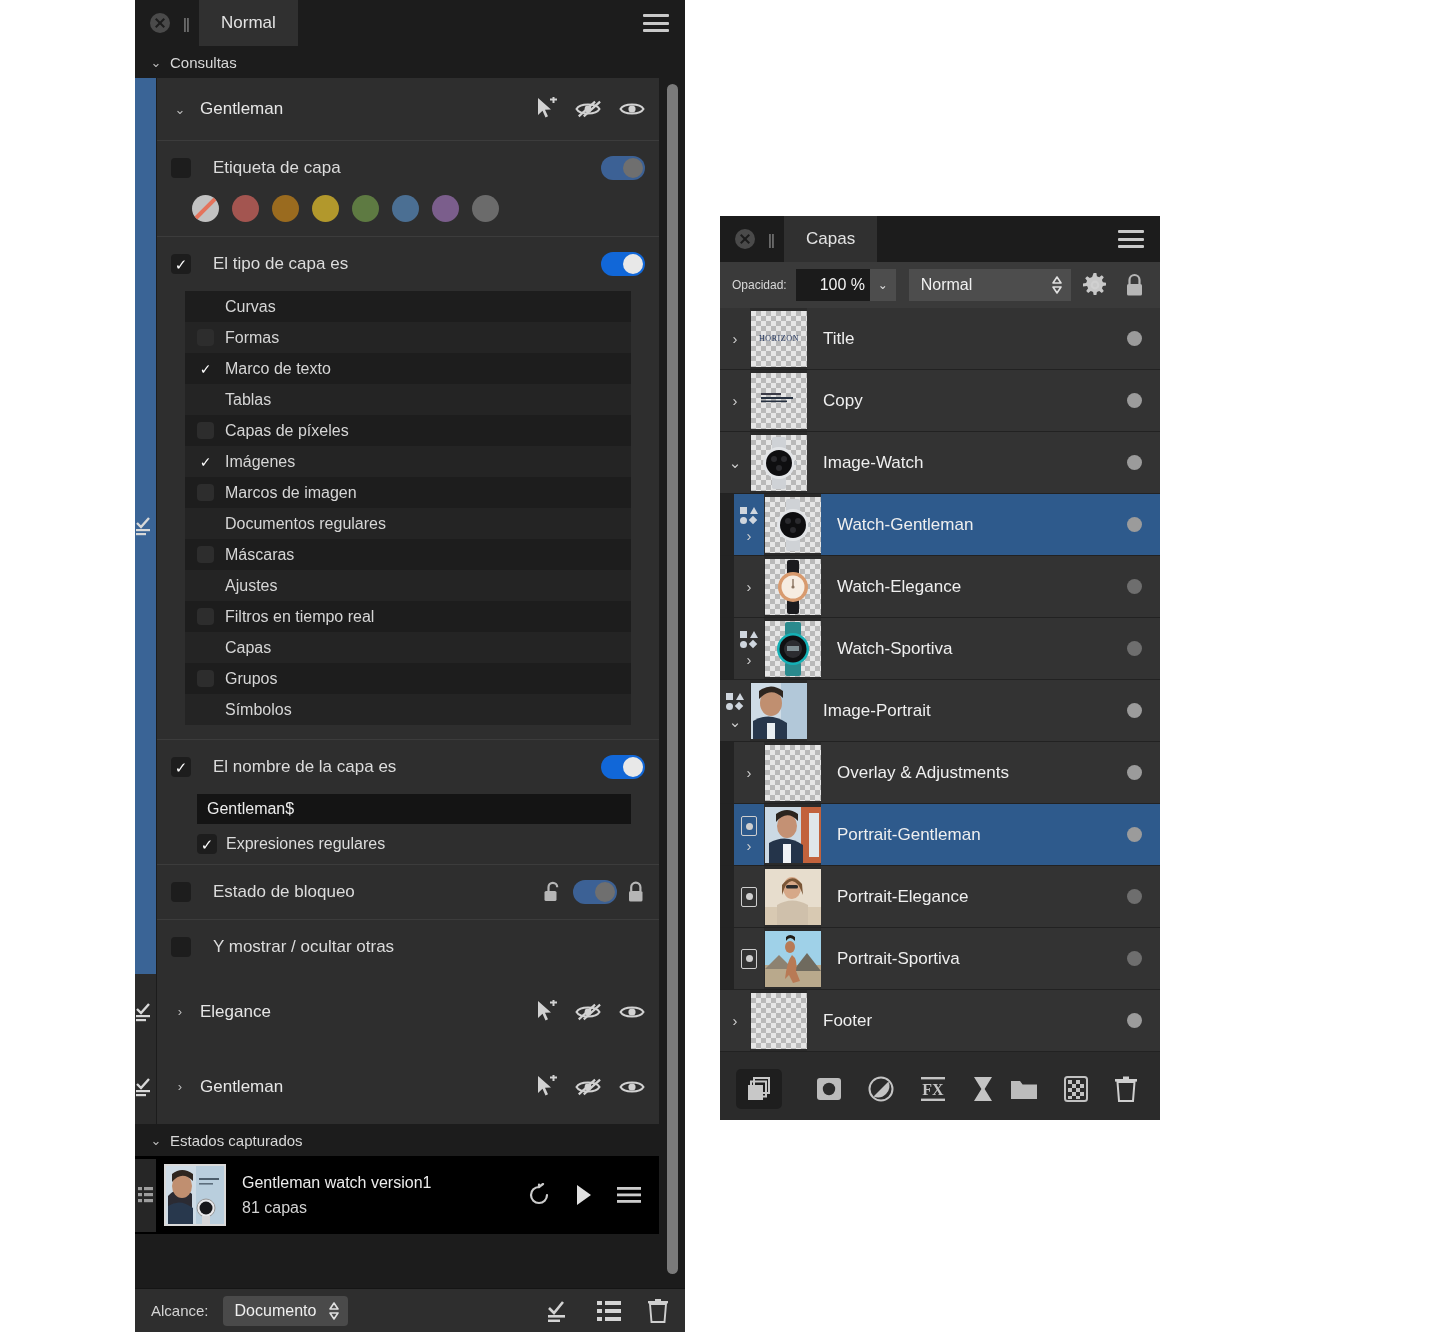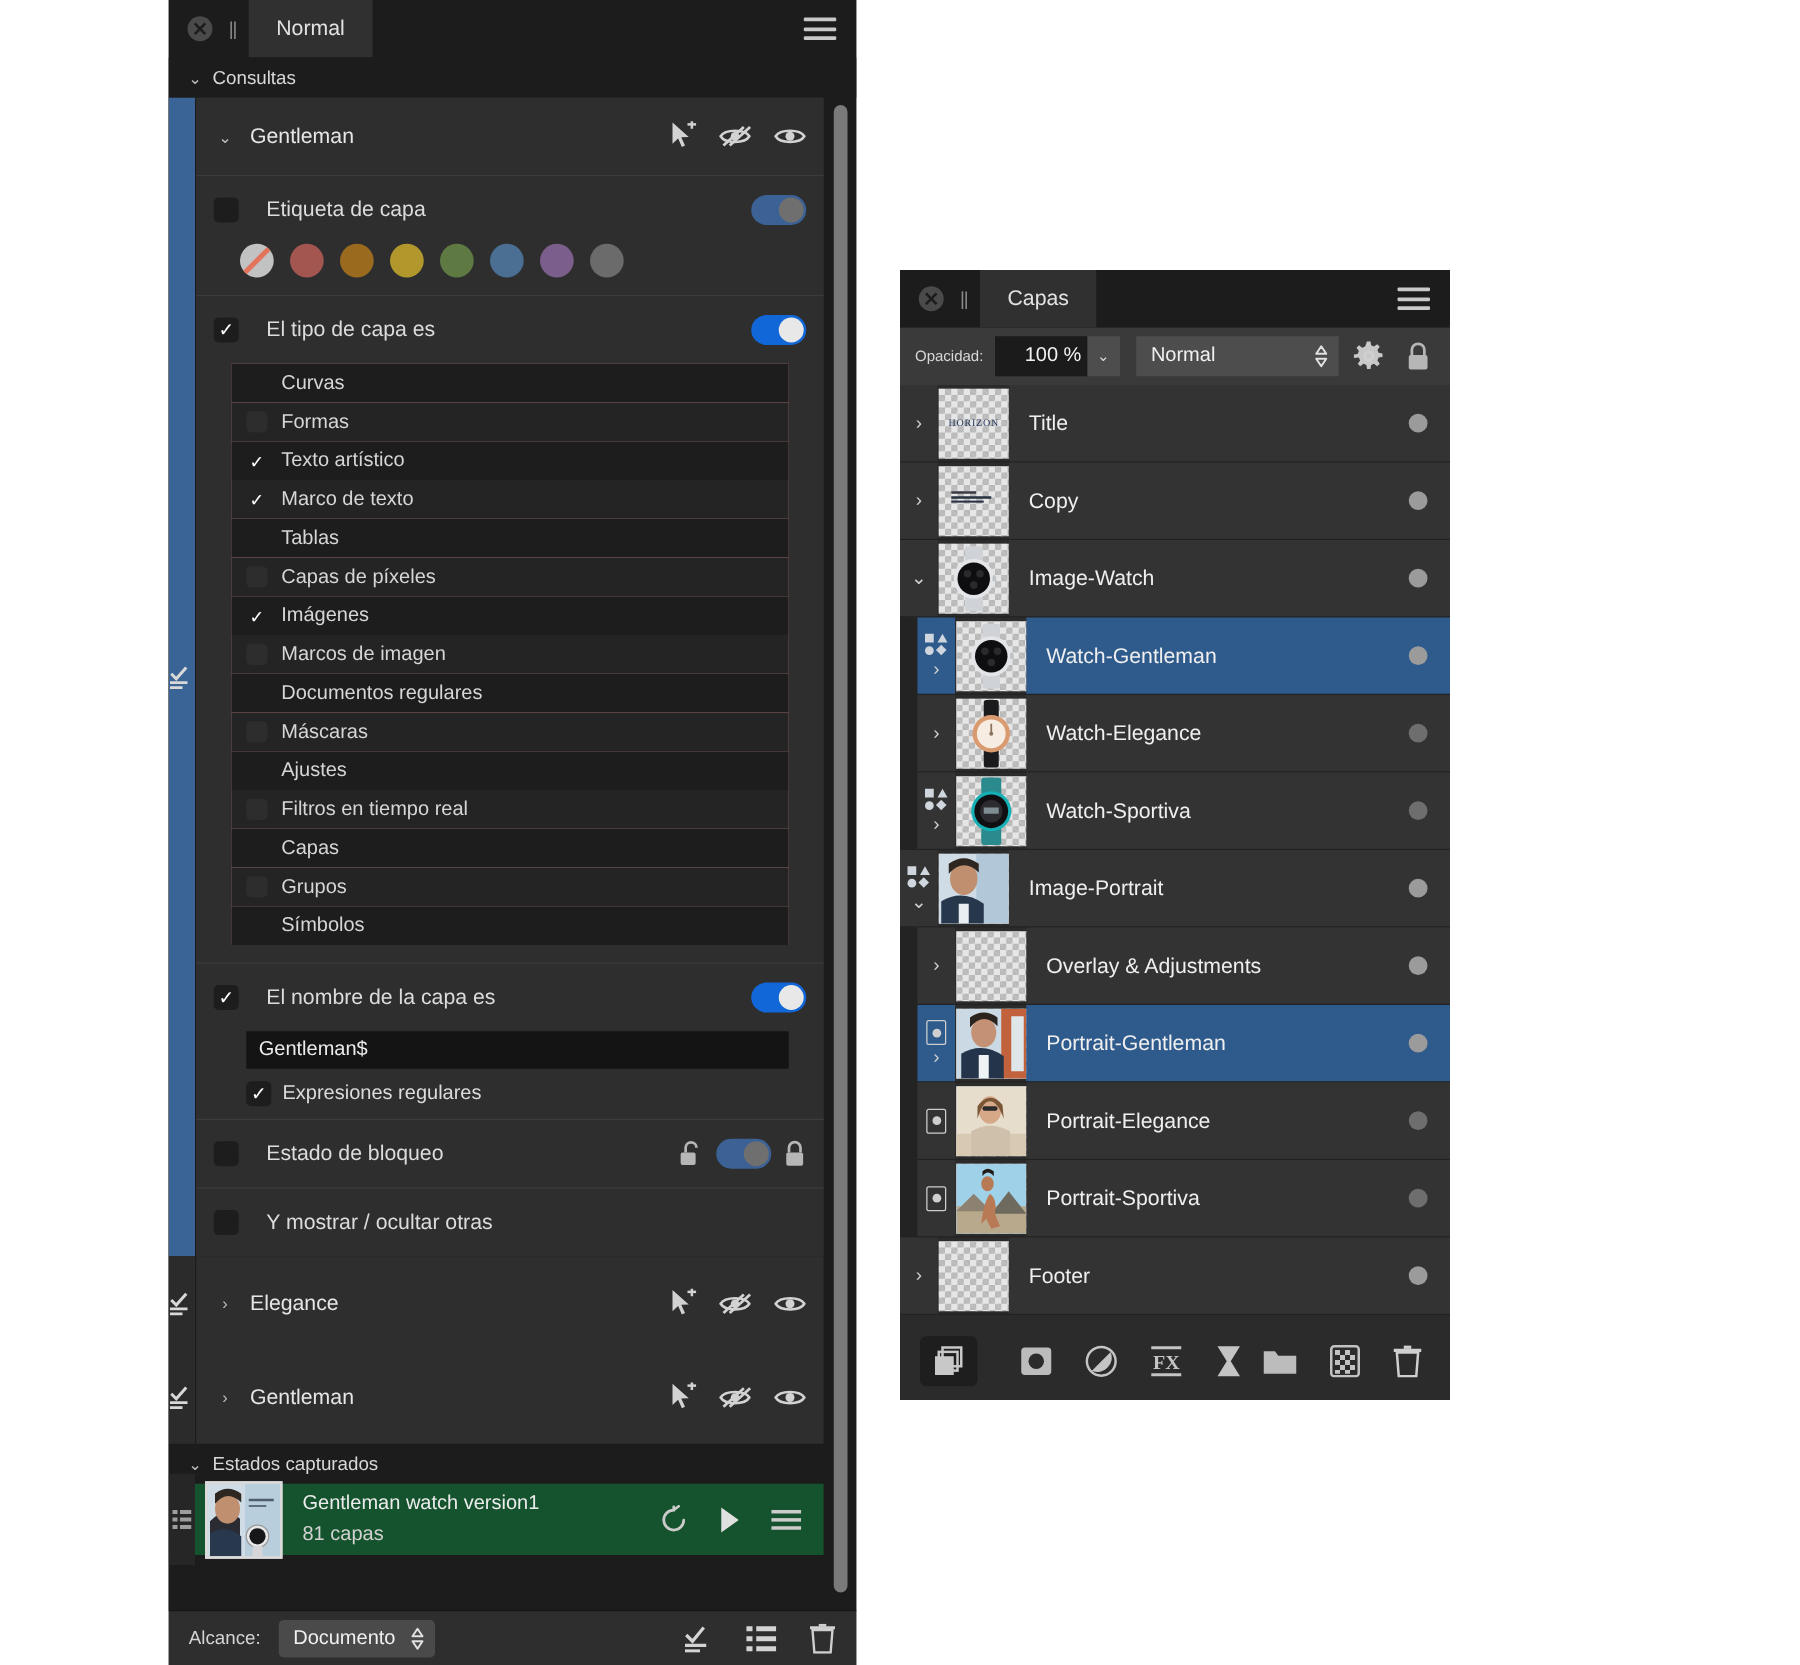--- a/index.html
+++ b/index.html
@@ -87,21 +87,21 @@
   .nameinput { margin:0 14px 0 26px; height:30px; background:#141414; display:flex; align-items:center;
                padding-left:10px; color:#ececec; font-size:16px; }
   .subcheck { display:flex; align-items:center; height:40px; padding-left:26px; }
   .subcheck .clabel { color:#dcdcdc; font-size:16px; margin-left:9px; }
 
   .lockicons { margin-left:auto; display:flex; align-items:center; gap:10px; }
 
   .collapsed-q { height:75px; }
   .collapsed-q .qhead { height:75px; border-bottom:none; }
 
-  .captured-item { display:flex; align-items:center; background:#14532d; height:57px; }
+  .captured-item { display:flex; align-items:center; background:#000000; height:78px; }
   .cap-rail { width:21px; flex:none; background:#262626; display:flex; align-items:center;
               justify-content:center; height:73px; }
   .cap-thumb { width:62px; height:62px; margin-left:8px; flex:none; border:2px solid #dadada;
                overflow:hidden; position:relative; background:#cfd8de; }
   .cap-text { margin-left:16px; }
   .cap-title { color:#ececec; font-size:16px; }
   .cap-sub { color:#d2d2d2; font-size:16px; margin-top:7px; }
   .cap-icons { margin-left:auto; display:flex; align-items:center; gap:24px; padding-right:18px; }
 
   .est-footer { position:absolute; left:0; bottom:0; right:0; height:44px; background:#2e2e2e;
@@ -273,24 +273,20 @@
                   </span>
               </div>
               <div class="typelist" id="typelist">
                   <div class="tl-row">
                     <span class="tbox none"></span>
                     <span class="tl-label">Curvas</span>
                   </div>
                   <div class="tl-row">
                     <span class="tbox "></span>
                     <span class="tl-label">Formas</span>
-                  </div>
-                  <div class="tl-row">
-                    <span class="tbox on"></span>
-                    <span class="tl-label">Texto artístico</span>
                   </div>
                   <div class="tl-row">
                     <span class="tbox on"></span>
                     <span class="tl-label">Marco de texto</span>
                   </div>
                   <div class="tl-row">
                     <span class="tbox none"></span>
                     <span class="tl-label">Tablas</span>
                   </div>
                   <div class="tl-row">

